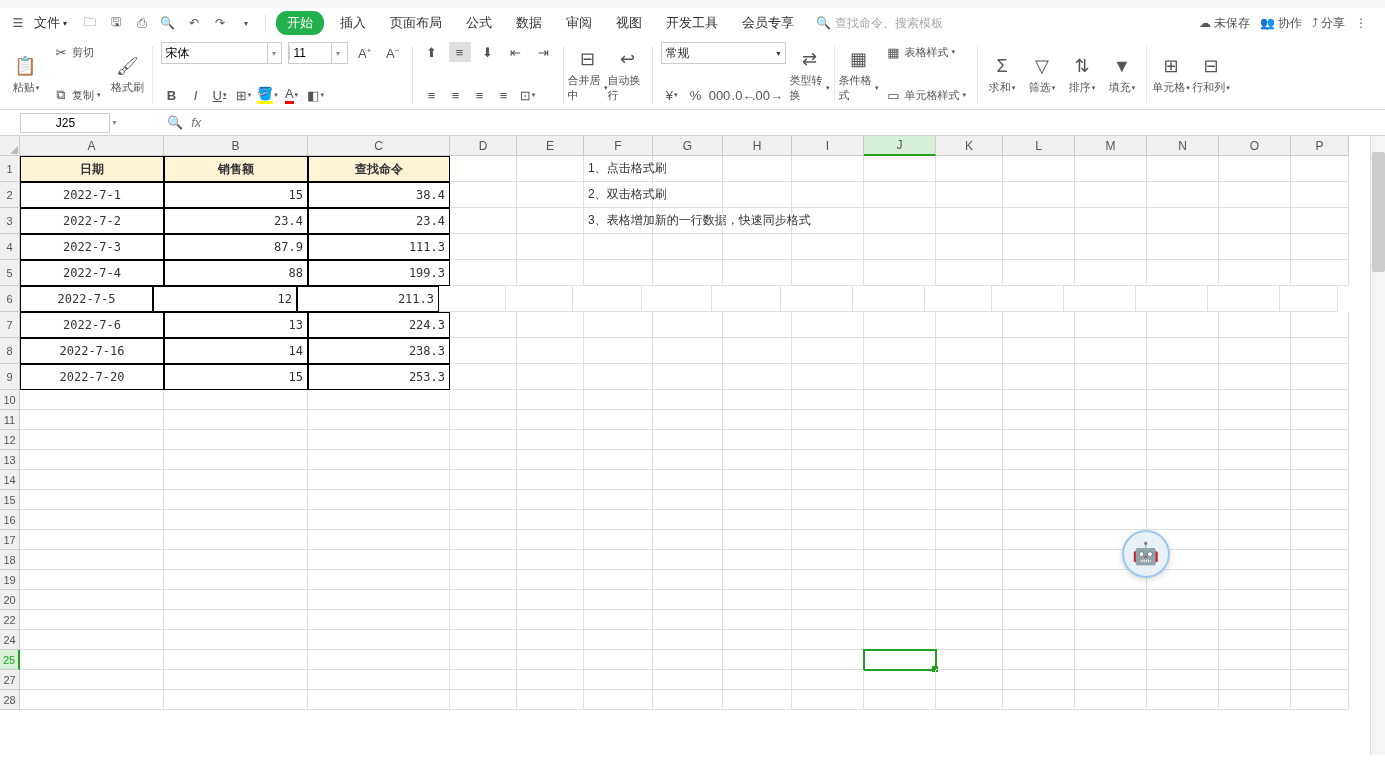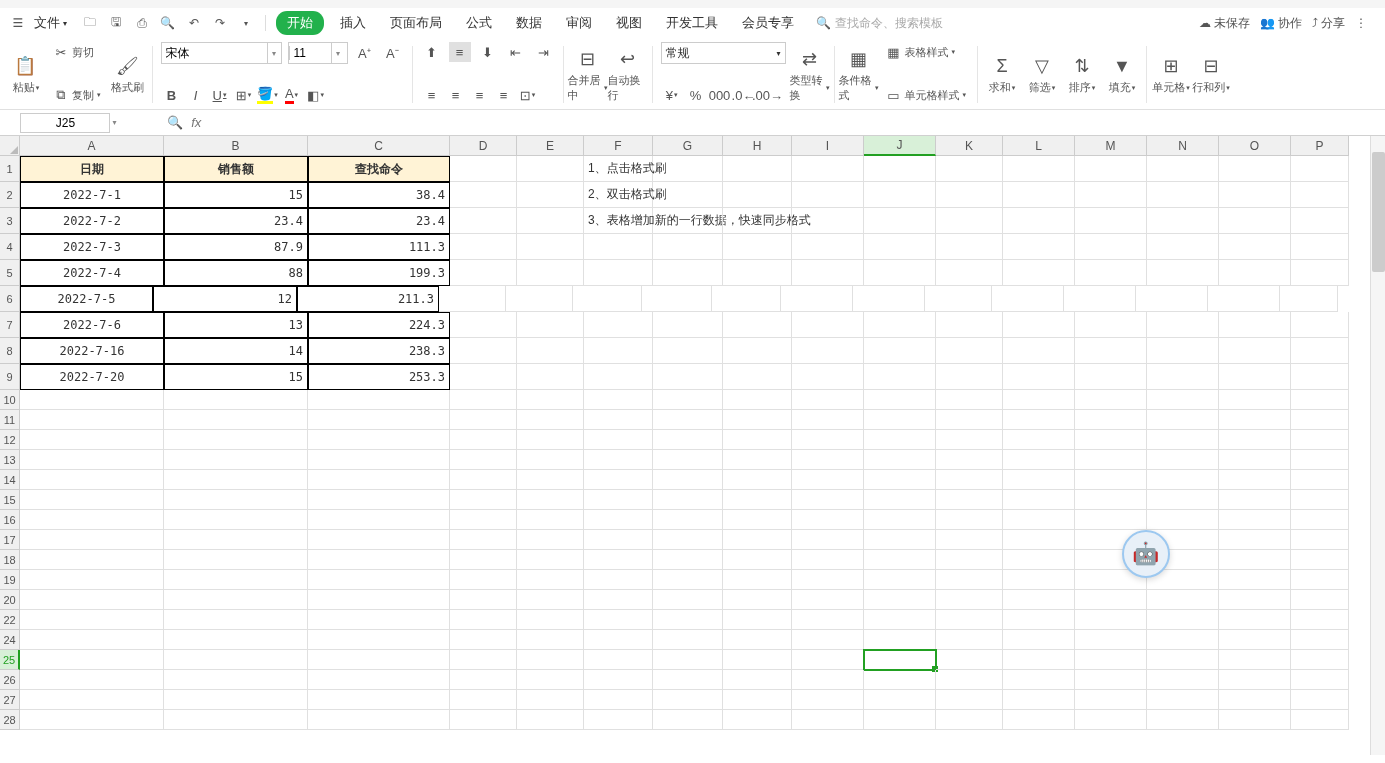--- a/index.html
+++ b/index.html
@@ -763,39 +763,20 @@
         <div class="cell" style="width: 72px;"></div>
         <div class="cell selcell" style="width: 72px;"></div>
         <div class="cell" style="width: 67px;"></div>
         <div class="cell" style="width: 72px;"></div>
         <div class="cell" style="width: 72px;"></div>
         <div class="cell" style="width: 72px;"></div>
         <div class="cell" style="width: 72px;"></div>
         <div class="cell" style="width: 58px;"></div>
       </div>
       <div class="row" style="height: 20px;">
-        <div class="rowhead">26</div>
-        <div class="cell" style="width: 144px;"></div>
-        <div class="cell" style="width: 144px;"></div>
-        <div class="cell" style="width: 142px;"></div>
-        <div class="cell" style="width: 67px;"></div>
-        <div class="cell" style="width: 67px;"></div>
-        <div class="cell" style="width: 69px;"></div>
-        <div class="cell" style="width: 70px;"></div>
-        <div class="cell" style="width: 69px;"></div>
-        <div class="cell" style="width: 72px;"></div>
-        <div class="cell" style="width: 72px;"></div>
-        <div class="cell" style="width: 67px;"></div>
-        <div class="cell" style="width: 72px;"></div>
-        <div class="cell" style="width: 72px;"></div>
-        <div class="cell" style="width: 72px;"></div>
-        <div class="cell" style="width: 72px;"></div>
-        <div class="cell" style="width: 58px;"></div>
-      </div>
-      <div class="row" style="height: 20px;">
         <div class="rowhead">27</div>
         <div class="cell" style="width: 144px;"></div>
         <div class="cell" style="width: 144px;"></div>
         <div class="cell" style="width: 142px;"></div>
         <div class="cell" style="width: 67px;"></div>
         <div class="cell" style="width: 67px;"></div>
         <div class="cell" style="width: 69px;"></div>
         <div class="cell" style="width: 70px;"></div>
         <div class="cell" style="width: 69px;"></div>
         <div class="cell" style="width: 72px;"></div>

